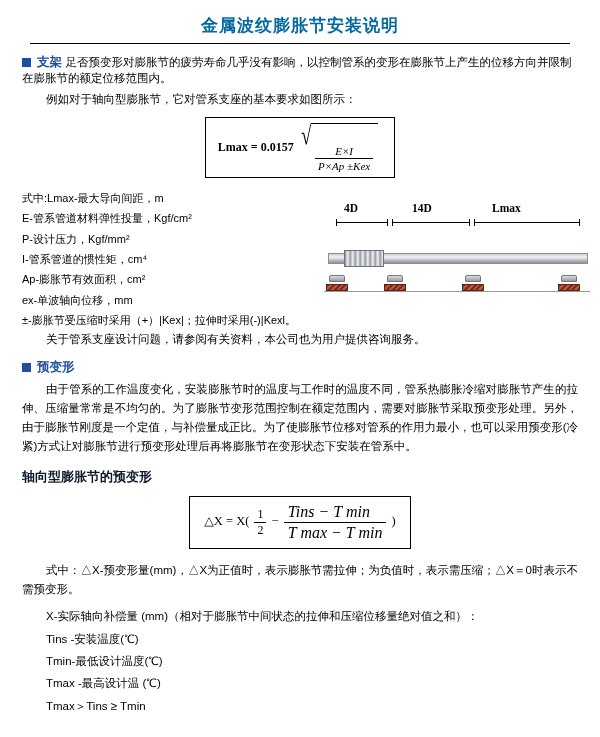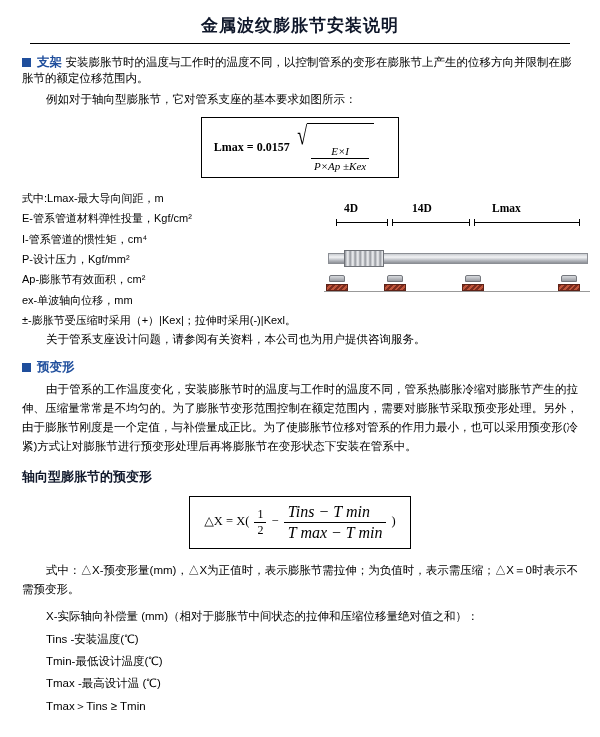--- a/index.html
+++ b/index.html
@@ -20,21 +20,21 @@
     height: 737px;
     padding: 0;
     box-sizing: border-box;
   }
   .title {
     text-align: center;
     font-size: 17px;
     font-weight: bold;
     letter-spacing: 1px;
     margin: 14px 0 6px 0;
-    color: #0f172a;
+    color: #0369a1;
   }
   .title-rule {
     width: 540px;
     margin: 0 auto 10px auto;
     border-bottom: 1px solid #000;
   }
   .body-wrap {
     padding: 0 22px 0 22px;
   }
   p.para {
@@ -71,21 +71,21 @@
     color: #0f172a;
     margin: 12px 0 6px 0;
   }
   .formula-box {
     text-align: center;
     margin: 8px 0 10px 0;
   }
   .formula-inner {
     display: inline-block;
     border: 1px solid #000;
-    padding: 5px 24px 5px 12px;
+    padding: 5px 16px 5px 12px;
     font-size: 12px;
   }
   .fml-row {
     display: inline-flex;
     align-items: center;
     font-family: "Liberation Serif", serif;
   }
   .fml-lhs {
     font-weight: bold;
     font-size: 12px;
@@ -293,21 +293,21 @@
 
 <div class="page">
 
   <div class="title">金属波纹膨胀节安装说明</div>
   <div class="title-rule"></div>
 
   <div class="body-wrap">
 
     <div class="sq-head">
       <span class="sq"></span><span>支架</span>
-      <span class="inline-normal">安装膨胀节时的温度与工作时的温度不同，以控制管系的变形在膨胀节上产生的位移方向并限制在膨胀节的额定位移范围内。</span>
+      <span class="inline-normal">足否预变形对膨胀节的疲劳寿命几乎没有影响，以控制管系的变形在膨胀节上产生的位移方向并限制在膨胀节的额定位移范围内。</span>
     </div>
 
     <p class="para indent">例如对于轴向型膨胀节，它对管系支座的基本要求如图所示：</p>
 
     <div class="formula-box">
       <div class="formula-inner">
         <span class="fml-row">
           <span class="fml-lhs">Lmax = 0.0157</span>
           <span class="sqrt">
             <span class="radical">√</span>
@@ -319,22 +319,22 @@
             </span>
           </span>
         </span>
       </div>
     </div>
 
     <div class="midsec">
       <div class="legend">
         <div>式中:Lmax-最大导向间距，m</div>
         <div>E-管系管道材料弹性投量，Kgf/cm²</div>
+        <div>P-设计压力，Kgf/mm²</div>
         <div>I-管系管道的惯性矩，cm⁴</div>
-        <div>P-设计压力，Kgf/mm²</div>
         <div>Ap-膨胀节有效面积，cm²</div>
         <div>ex-单波轴向位移，mm</div>
         <div>±-膨胀节受压缩时采用（+）|Kex|；拉伸时采用(-)|Kexl。</div>
       </div>
 
       <div class="figure">
         <div class="fig-labels">
           <span style="left:22px;">4D</span>
           <span style="left:90px;">14D</span>
           <span style="left:170px;">Lmax</span>

